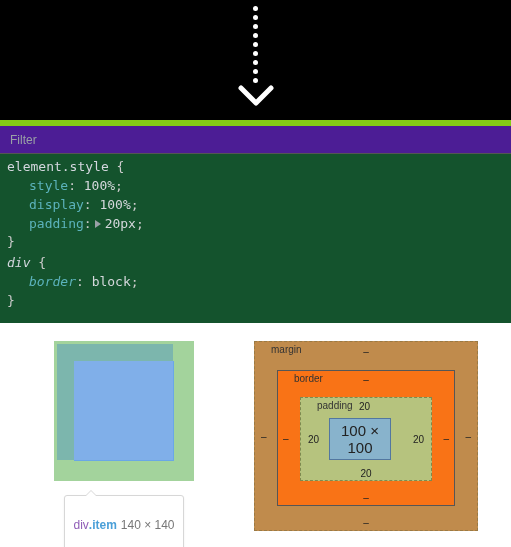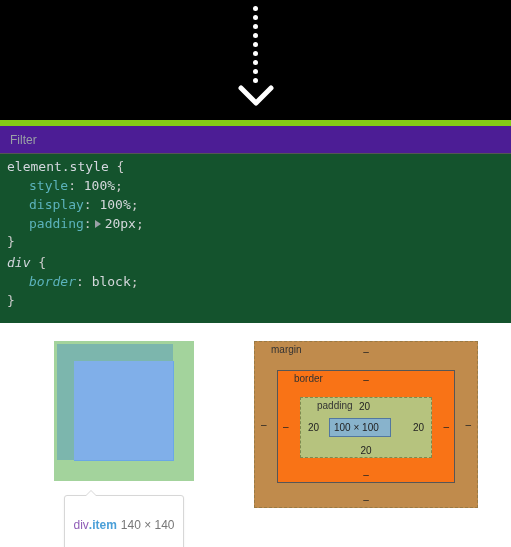--- a/index.html
+++ b/index.html
@@ -167,22 +167,23 @@
     background: #b6c37e;
     border: 1.5px dashed #7d8a4f;
     padding: 4px 6px 12px 6px;
     margin: 20px 16px 10px 16px;
     position: relative;
   }
   .bm-content {
     background: #88b3cc;
     border: 1px solid #5277a0;
     margin: 16px 34px 8px 22px;
+    text-align: center;
     padding: 3px 4px;
-    font-size: 10px;
+    font-size: 15px;
     color: #222;
   }
   .bm-label {
     position: absolute;
     left: 16px; top: 2px;
     font-size: 10px;
     color: #333;
   }
   .bm-num {
     position: absolute;

